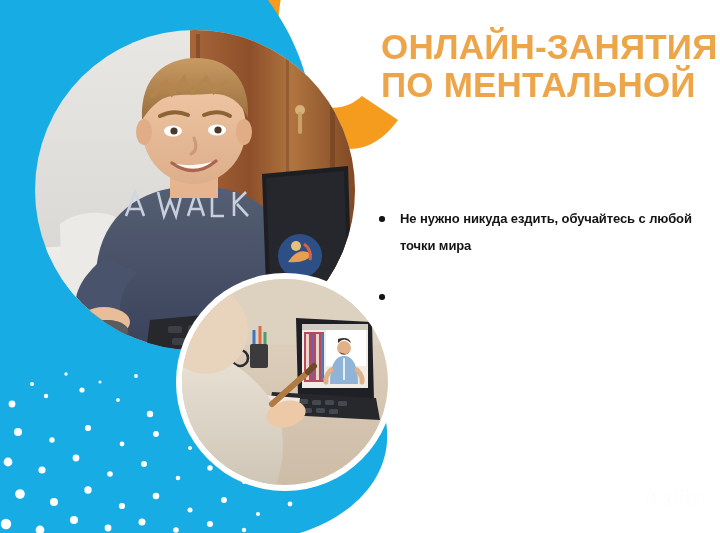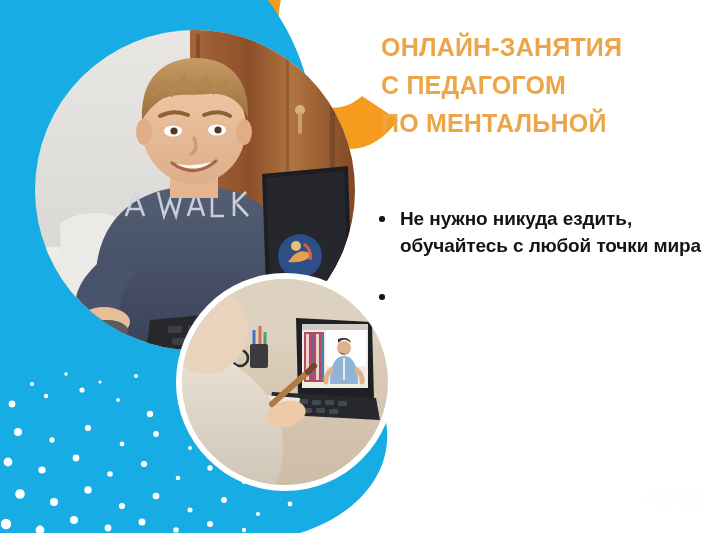--- a/index.html
+++ b/index.html
@@ -25,21 +25,21 @@
     width: 720px;
     height: 533px;
   }
 
   
   .headline {
     position: absolute;
     left: 381px;
     top: 28px;
     width: 330px;
-    font-size: 25px;
+    font-size: 35px;
     line-height: 38px;
     font-weight: bold;
     letter-spacing: 0.2px;
     color: #eda549;
     text-transform: uppercase;
   }
   .headline .hl-line { display: block; white-space: nowrap; }
 
   
   .bullets {
@@ -48,21 +48,21 @@
     top: 206px;
     width: 335px;
     margin: 0;
     padding: 0;
     list-style: none;
   }
   .bullet-item {
     position: relative;
     padding-left: 21px;
     margin-bottom: 25px;
-    font-size: 19px;
+    font-size: 13px;
     line-height: 26.5px;
     font-weight: bold;
     color: #141414;
     letter-spacing: -0.1px;
   }
   .bullet-item:last-child { margin-bottom: 0; }
   .bullet-dot {
     position: absolute;
     left: 0px;
     top: 10px;
@@ -370,21 +370,20 @@
           <ellipse cx="286" cy="414" rx="20" ry="13" fill="#eec9a8" transform="rotate(-14 286 414)"></ellipse>
           <path d="M 272 404 L 308 372" stroke="#b07a42" stroke-width="6" stroke-linecap="round"></path>
           <path d="M 308 372 l 6 -6" stroke="#6a4a28" stroke-width="6" stroke-linecap="round"></path>
         </g>
       </g>
     </g>
   </svg>
 
   <div class="headline">
     <span class="hl-line">ОНЛАЙН-ЗАНЯТИЯ</span>
-    <span class="hl-line">С ПЕДАГОГОМ</span>
     <span class="hl-line">ПО МЕНТАЛЬНОЙ</span>
   </div>
 
   <ul class="bullets">
     <li class="bullet-item">
       <span class="bullet-dot"></span>
       <span>Не нужно никуда ездить, обучайтесь с любой точки мира</span>
     </li>
     <li class="bullet-item">
       <span class="bullet-dot"></span>

